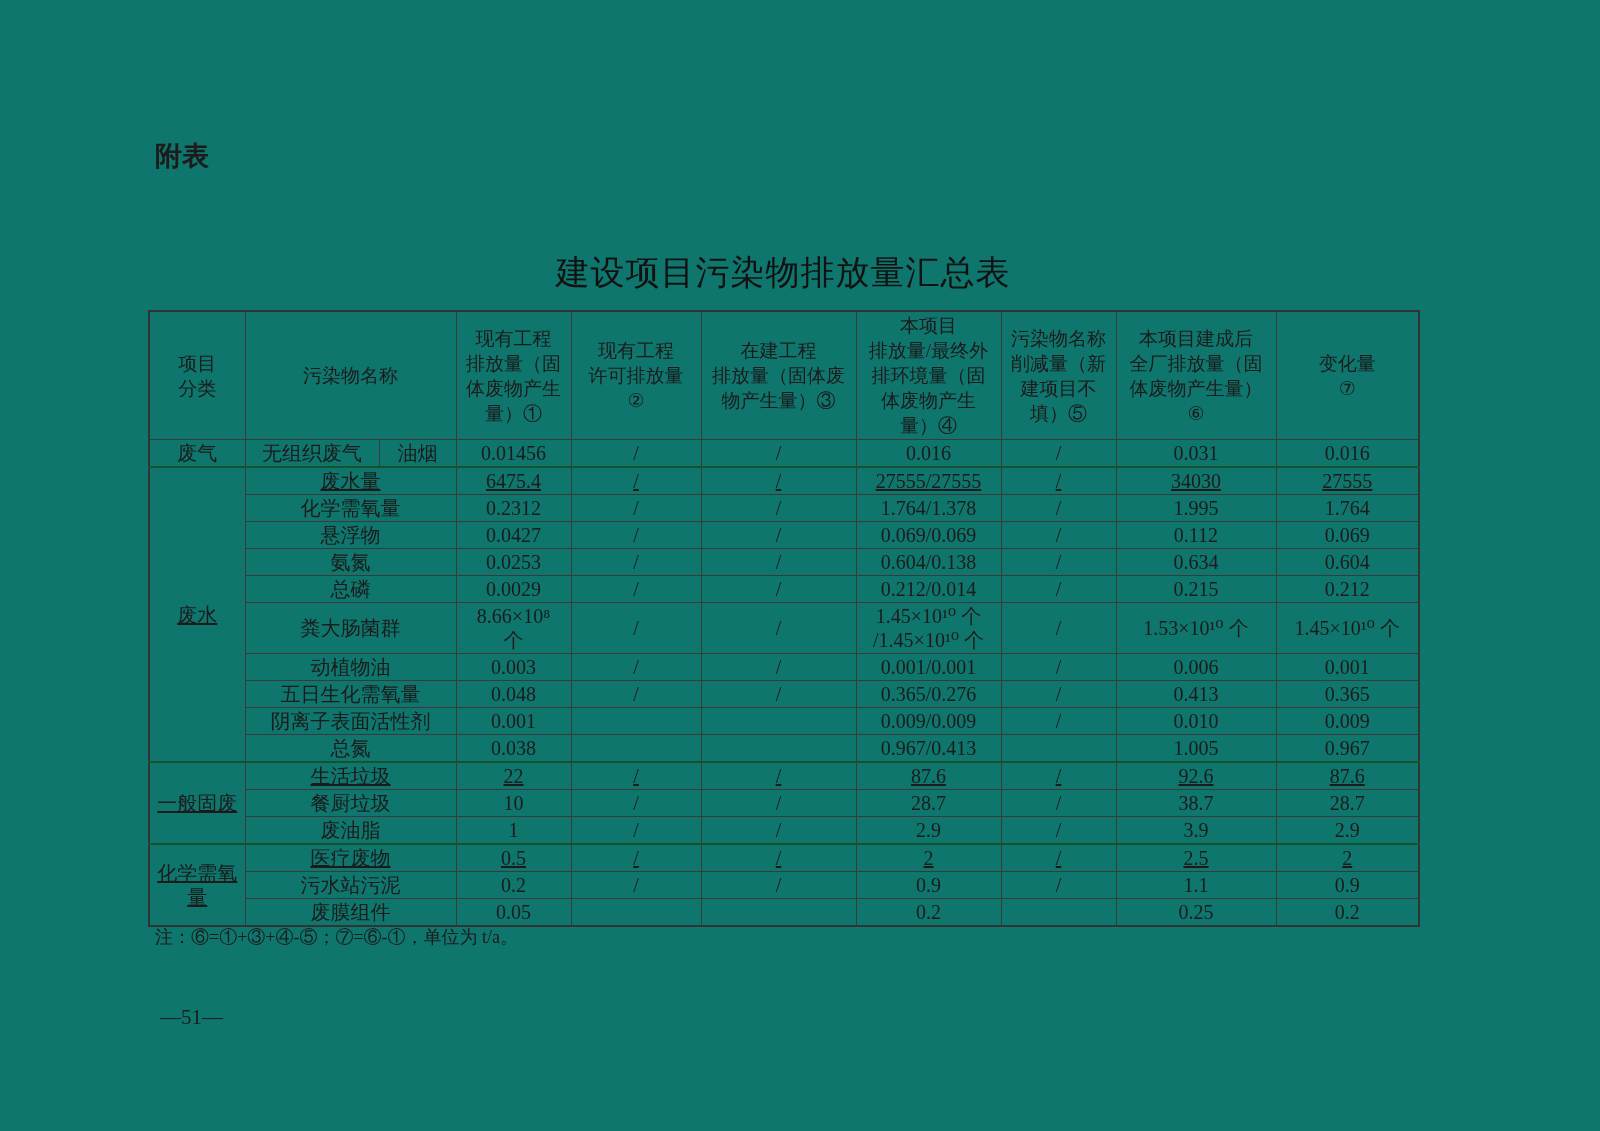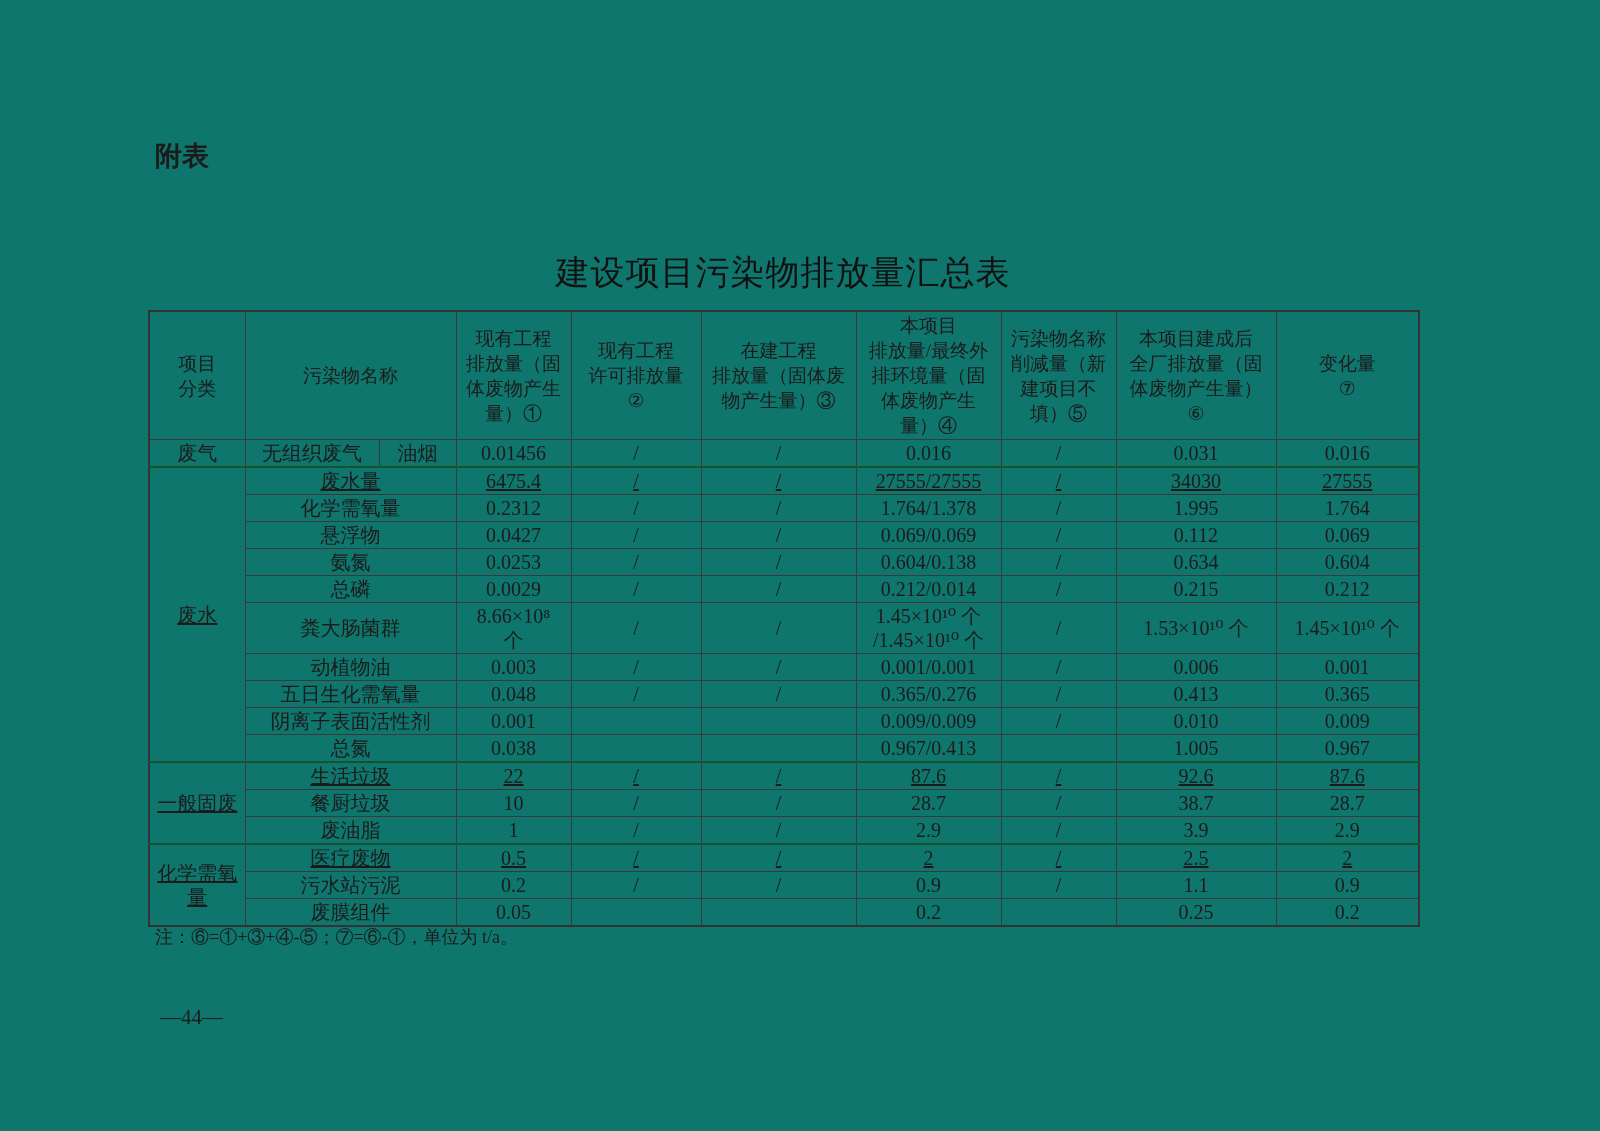--- a/index.html
+++ b/index.html
@@ -288,15 +288,15 @@
           <td>0.2</td>
           <td></td>
           <td>0.25</td>
           <td>0.2</td>
         </tr>
       </tbody>
   </table>
 
   <div class="note">注：⑥=①+③+④-⑤；⑦=⑥-①，单位为 t/a。</div>
 
-  <div class="page-number">—44—</div>
+  <div class="page-number">—51—</div>
 
 </div>
 
 </body></html>

